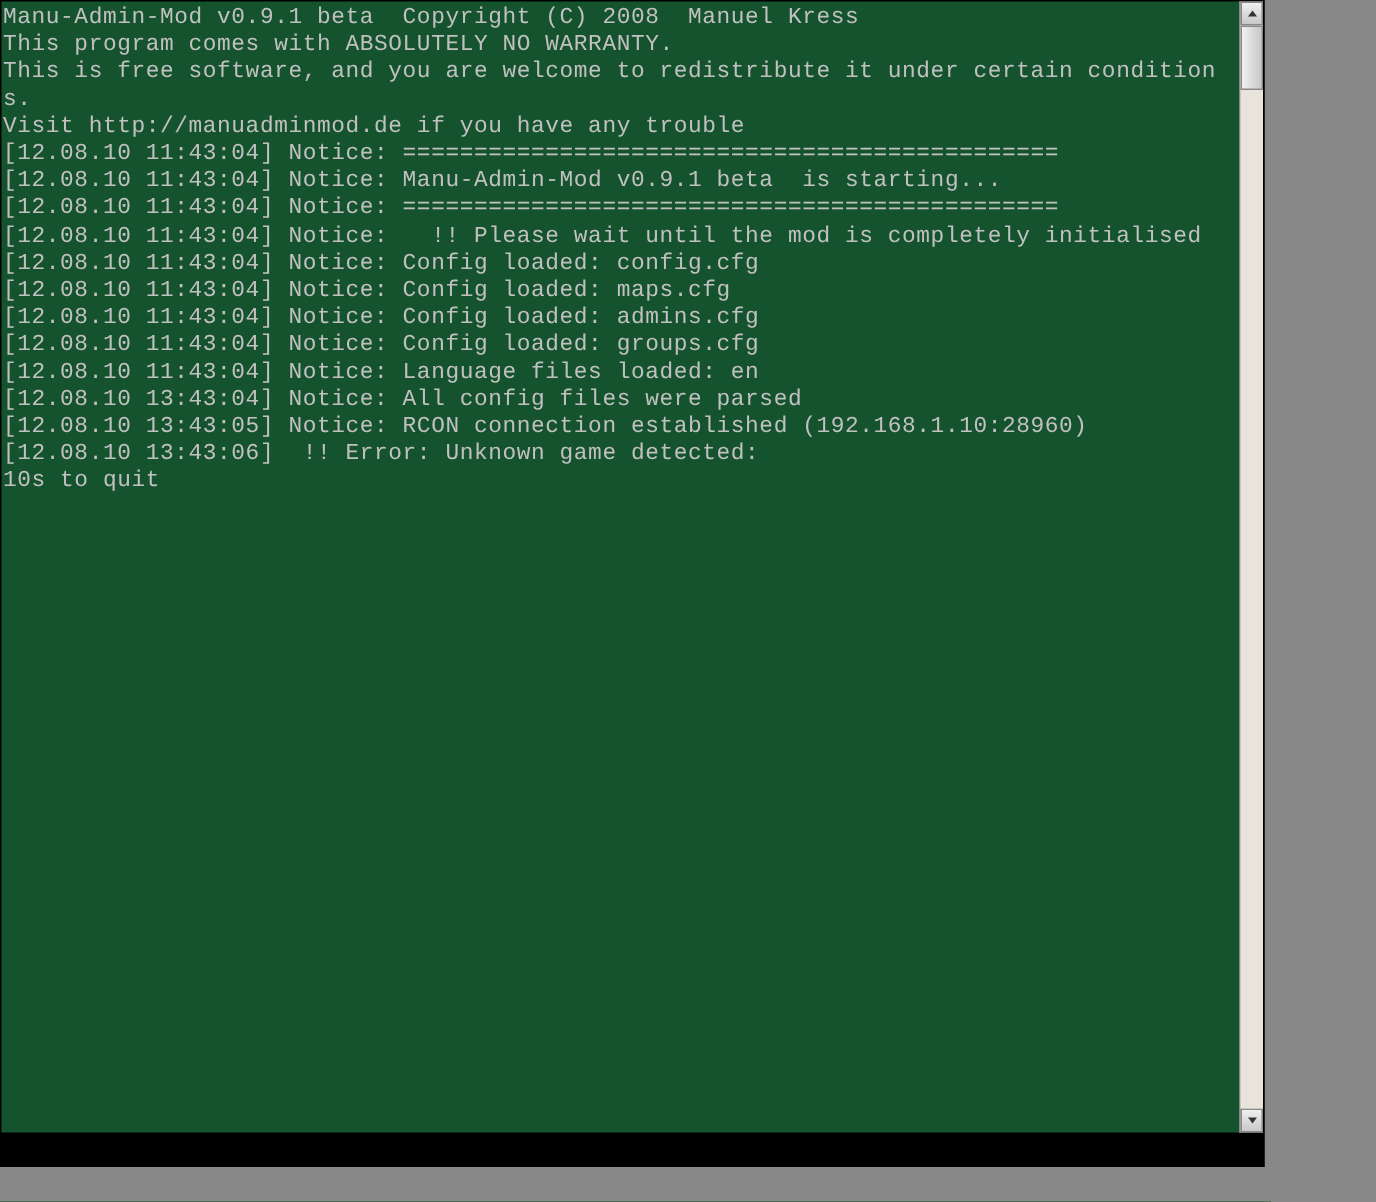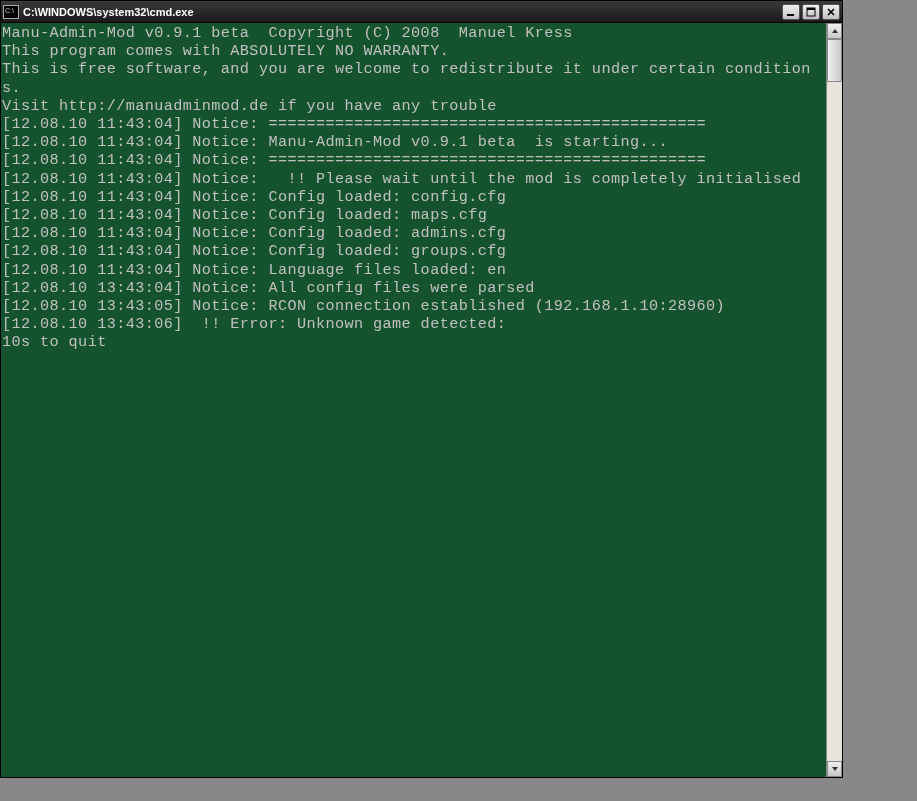--- a/index.html
+++ b/index.html
@@ -127,44 +127,20 @@
       left: 0;
       right: 0;
       background: linear-gradient(to right, #f0f0f0, #c8c8c8);
       border: 1px solid #888;
     }
   </style>
 </head>
 <body>
 
 <div class="window">
-  <div class="titlebar">
-    <div class="title-left">
-      <div class="app-icon"></div>
-      <span class="title-text">C:\WINDOWS\system32\cmd.exe</span>
-    </div>
-    <div class="title-buttons">
-      <div class="title-btn">
-        <svg width="10" height="10" viewBox="0 0 10 10">
-            <rect x="1" y="7" width="7" height="2" fill="#000"></rect>
-          </svg>
-      </div>
-      <div class="title-btn">
-        <svg width="10" height="10" viewBox="0 0 10 10">
-            <rect x="1" y="1" width="8" height="8" fill="none" stroke="#000" stroke-width="1"></rect>
-            <rect x="1" y="1" width="8" height="2" fill="#000"></rect>
-          </svg>
-      </div>
-      <div class="title-btn">
-        <svg width="10" height="10" viewBox="0 0 10 10">
-            <path d="M2 2 L8 8 M8 2 L2 8" stroke="#000" stroke-width="1.6"></path>
-          </svg>
-      </div>
-    </div>
-  </div>
   <div class="console-area">
     <div class="console" id="console"><div class="line">Manu-Admin-Mod v0.9.1 beta  Copyright (C) 2008  Manuel Kress</div><div class="line">This program comes with ABSOLUTELY NO WARRANTY.</div><div class="line">This is free software, and you are welcome to redistribute it under certain conditions.</div><div class="line">Visit http://manuadminmod.de if you have any trouble</div><div class="line"></div><div class="line">[12.08.10 11:43:04] Notice: ==============================================</div><div class="line">[12.08.10 11:43:04] Notice: Manu-Admin-Mod v0.9.1 beta  is starting...</div><div class="line">[12.08.10 11:43:04] Notice: ==============================================</div><div class="line">[12.08.10 11:43:04] Notice:   !! Please wait until the mod is completely initialised</div><div class="line">[12.08.10 11:43:04] Notice: Config loaded: config.cfg</div><div class="line">[12.08.10 11:43:04] Notice: Config loaded: maps.cfg</div><div class="line">[12.08.10 11:43:04] Notice: Config loaded: admins.cfg</div><div class="line">[12.08.10 11:43:04] Notice: Config loaded: groups.cfg</div><div class="line">[12.08.10 11:43:04] Notice: Language files loaded: en</div><div class="line">[12.08.10 13:43:04] Notice: All config files were parsed</div><div class="line">[12.08.10 13:43:05] Notice: RCON connection established (192.168.1.10:28960)</div><div class="line">[12.08.10 13:43:06]  !! Error: Unknown game detected:</div><div class="line">10s to quit</div></div>
     <div class="scrollbar">
       <div class="scroll-btn">
         <svg width="8" height="8" viewBox="0 0 8 8">
             <path d="M4 2 L1 6 L7 6 Z" fill="#333"></path>
           </svg>
       </div>
       <div class="scroll-track">
         <div class="scroll-thumb" id="scroll-thumb" style="top: 0%; height: 6%;"></div>

